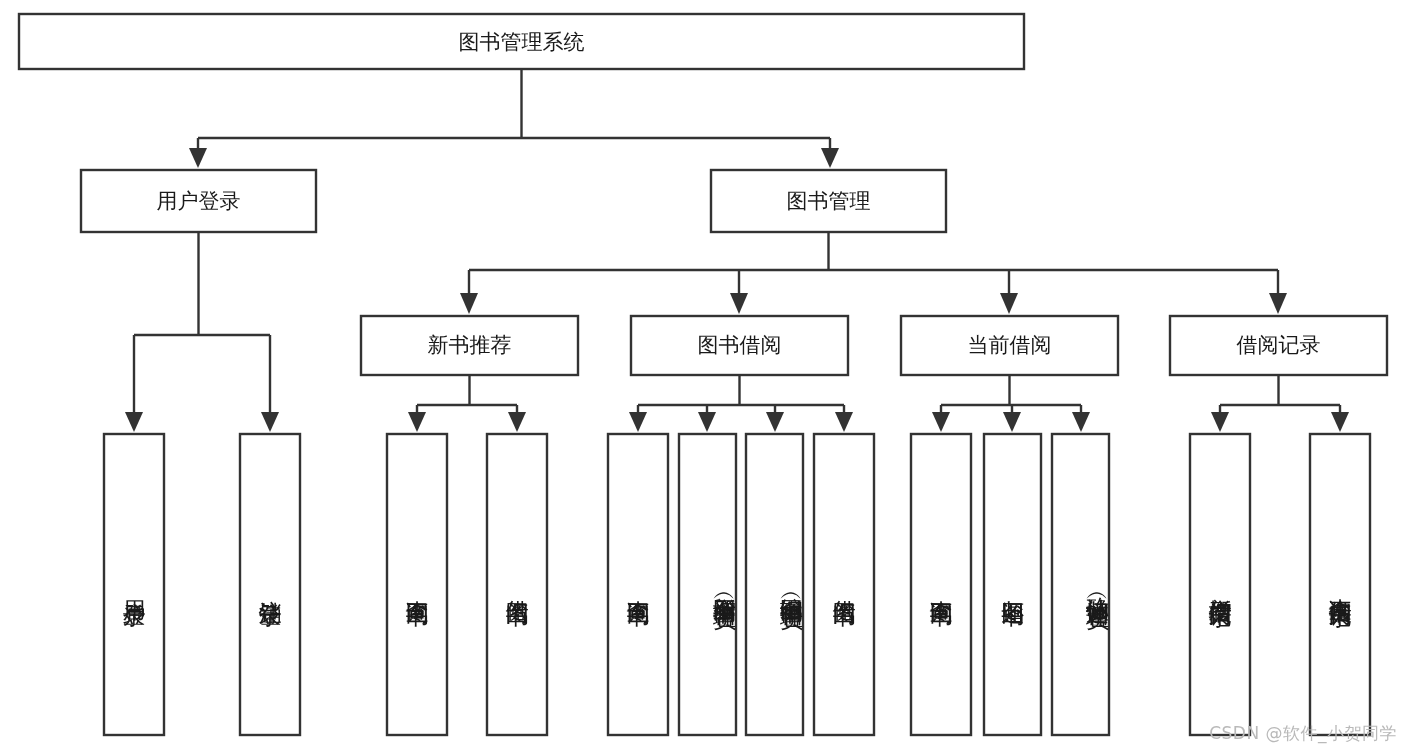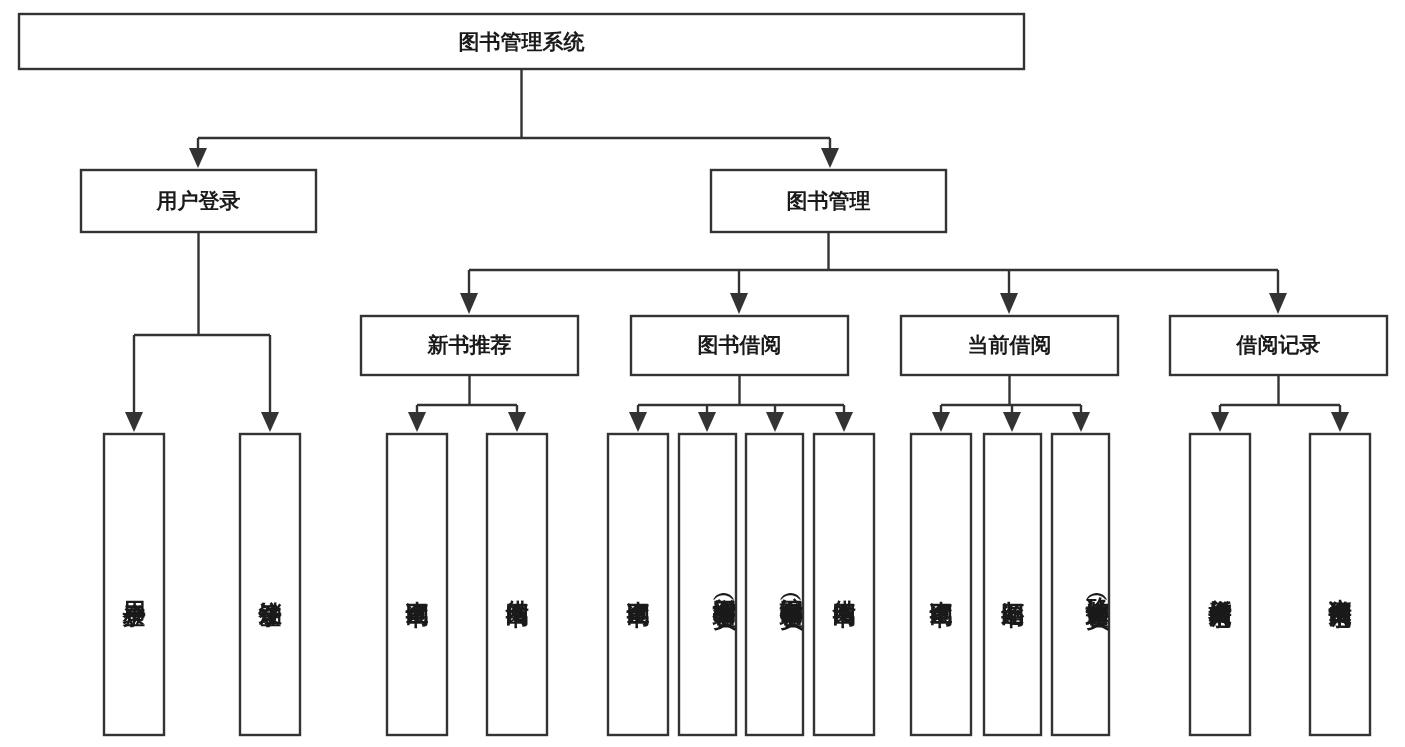--- a/index.html
+++ b/index.html
@@ -11,21 +11,20 @@
     width: 1405px;
     height: 747px;
     font-family: "DejaVu Sans", "Liberation Sans", sans-serif;
     overflow: hidden;
   }
   #diagram-root {
     position: relative;
     width: 1405px;
     height: 747px;
     background: #ffffff;
-    font-weight: bold;
   }
   svg#tree-svg {
     position: absolute;
     left: 0;
     top: 0;
     width: 1405px;
     height: 747px;
     display: block;
   }
   .node-box {
@@ -216,14 +215,15 @@
   <div class="leaf-label" style="left:608px; top:434px; width:60px; height:301px;">查询图书</div>
   <div class="leaf-label" style="left:679px; top:438px; width:57px; height:295px; align-items:flex-start;">新增图书（管理员）</div>
   <div class="leaf-label" style="left:746px; top:438px; width:57px; height:295px; align-items:flex-start;">编辑图书（管理员）</div>
   <div class="leaf-label" style="left:814px; top:434px; width:60px; height:301px;">借阅图书</div>
   <div class="leaf-label" style="left:911px; top:434px; width:60px; height:301px;">查询图书</div>
   <div class="leaf-label" style="left:984px; top:434px; width:57px; height:301px;">归还图书</div>
   <div class="leaf-label" style="left:1052px; top:438px; width:57px; height:295px; align-items:flex-start;">确认归还（管理员）</div>
   <div class="leaf-label" style="left:1190px; top:434px; width:60px; height:301px;">新增借阅记录</div>
   <div class="leaf-label" style="left:1310px; top:434px; width:60px; height:301px;">查询借阅记录</div>
 
+  <div class="watermark">CSDN @软件_小贺同学</div>
 
 </div>
 
 </body></html>

